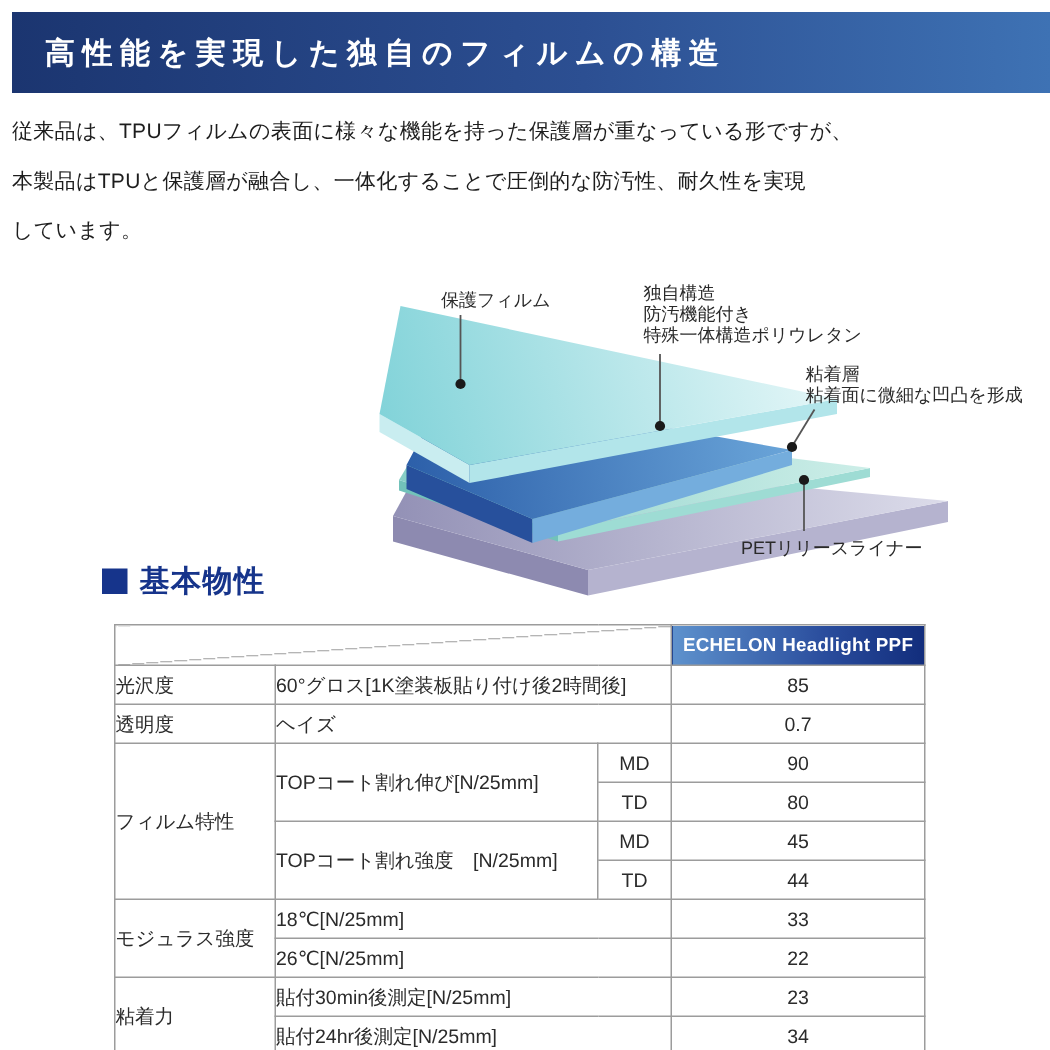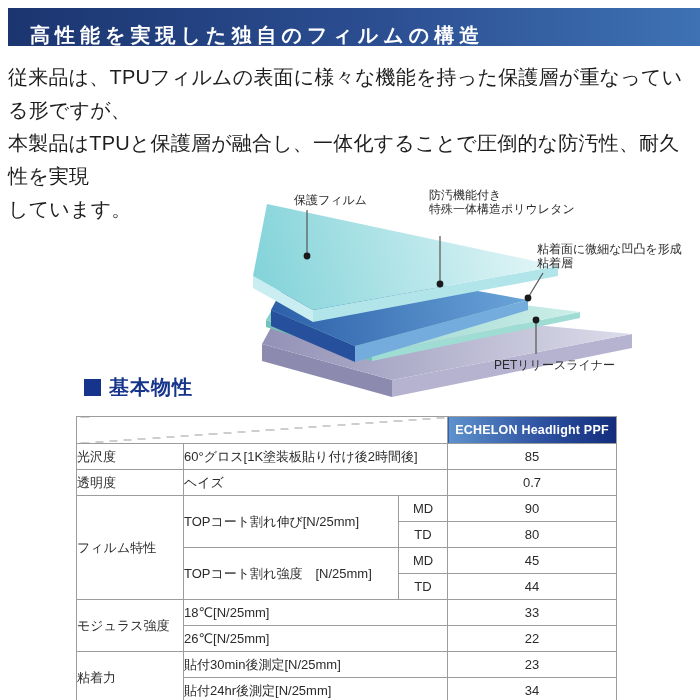--- a/index.html
+++ b/index.html
@@ -1,33 +1,33 @@
 <!DOCTYPE html>
 <html><head>
 <meta charset="utf-8">
 <style>
   html,body{margin:0;padding:0;}
   body{width:700px;height:700px;position:relative;background:#ffffff;
        font-family:"Liberation Sans","DejaVu Sans",sans-serif;overflow:hidden;}
 
-  .header-bar{position:absolute;left:8px;top:8px;width:692px;height:38px;
+  .header-bar{position:absolute;left:8px;top:8px;width:692px;height:54px;
     background:linear-gradient(90deg,#1b3570 0%,#2c4f92 55%,#3e72b4 100%);
     color:#ffffff;font-family:"DejaVu Serif","Liberation Serif",serif;
     font-size:20px;font-weight:600;letter-spacing:5px;line-height:54px;
     padding-left:22px;box-sizing:border-box;}
 
-  .intro{position:absolute;left:8px;top:61px;width:684px;
-    font-size:20px;line-height:33px;color:#1d1d1d;font-weight:500;
+  .intro{position:absolute;left:8px;top:71px;width:684px;
+    font-size:14px;line-height:33px;color:#1d1d1d;font-weight:500;
     white-space:pre-line;letter-spacing:0.2px;}
 
   .diagram{position:absolute;left:0;top:170px;width:700px;height:214px;margin-top:14px;}
   .diagram svg{position:absolute;left:0;top:0;}
   .dlabel{position:absolute;font-size:12px;line-height:14px;color:#2a2a2a;white-space:nowrap;}
 
-  .section-title{position:absolute;left:84px;top:374px;display:flex;align-items:center;}
+  .section-title{position:absolute;left:68px;top:374px;display:flex;align-items:center;}
   .sq{width:17px;height:17px;background:#16348b;margin-right:8px;}
   .stext{font-size:20px;font-weight:bold;color:#16348b;letter-spacing:1px;}
 
   .spec-table{position:absolute;left:76px;top:416px;width:540px;
     border-collapse:collapse;table-layout:fixed;font-size:13px;color:#2b2b2b;}
   .spec-table td{border:1px solid #9c9c9c;height:25px;padding:0;overflow:hidden;white-space:nowrap;}
   .spec-table td.h{height:26px;}
   .c-cat{padding-left:10px;}
   .c-item{padding-left:12px;}
   .c-sub{text-align:center;}
@@ -101,27 +101,28 @@
       <circle cx="307" cy="72" r="3.4"></circle>
       <circle cx="440" cy="100" r="3.4"></circle>
       <circle cx="528" cy="114" r="3.4"></circle>
       <circle cx="536" cy="136" r="3.4"></circle>
     </g>
   </svg>
 
   <div class="dlabel" style="left:294px;top:9px;">保護フィルム</div>
 
   <div class="dlabel" style="left:429px;top:4px;">
+    <div>独自構造</div>
     <div>防汚機能付き</div>
     <div>特殊一体構造ポリウレタン</div>
   </div>
 
   <div class="dlabel" style="left:537px;top:58px;">
+    <div>粘着層</div>
     <div>粘着面に微細な凹凸を形成</div>
-    <div>粘着層</div>
   </div>
 
   <div class="dlabel" style="left:494px;top:174px;text-align:right;">PETリリースライナー</div>
 </div>
 
 <div class="section-title">
   <span class="sq"></span>
   <span class="stext">基本物性</span>
 </div>
 

